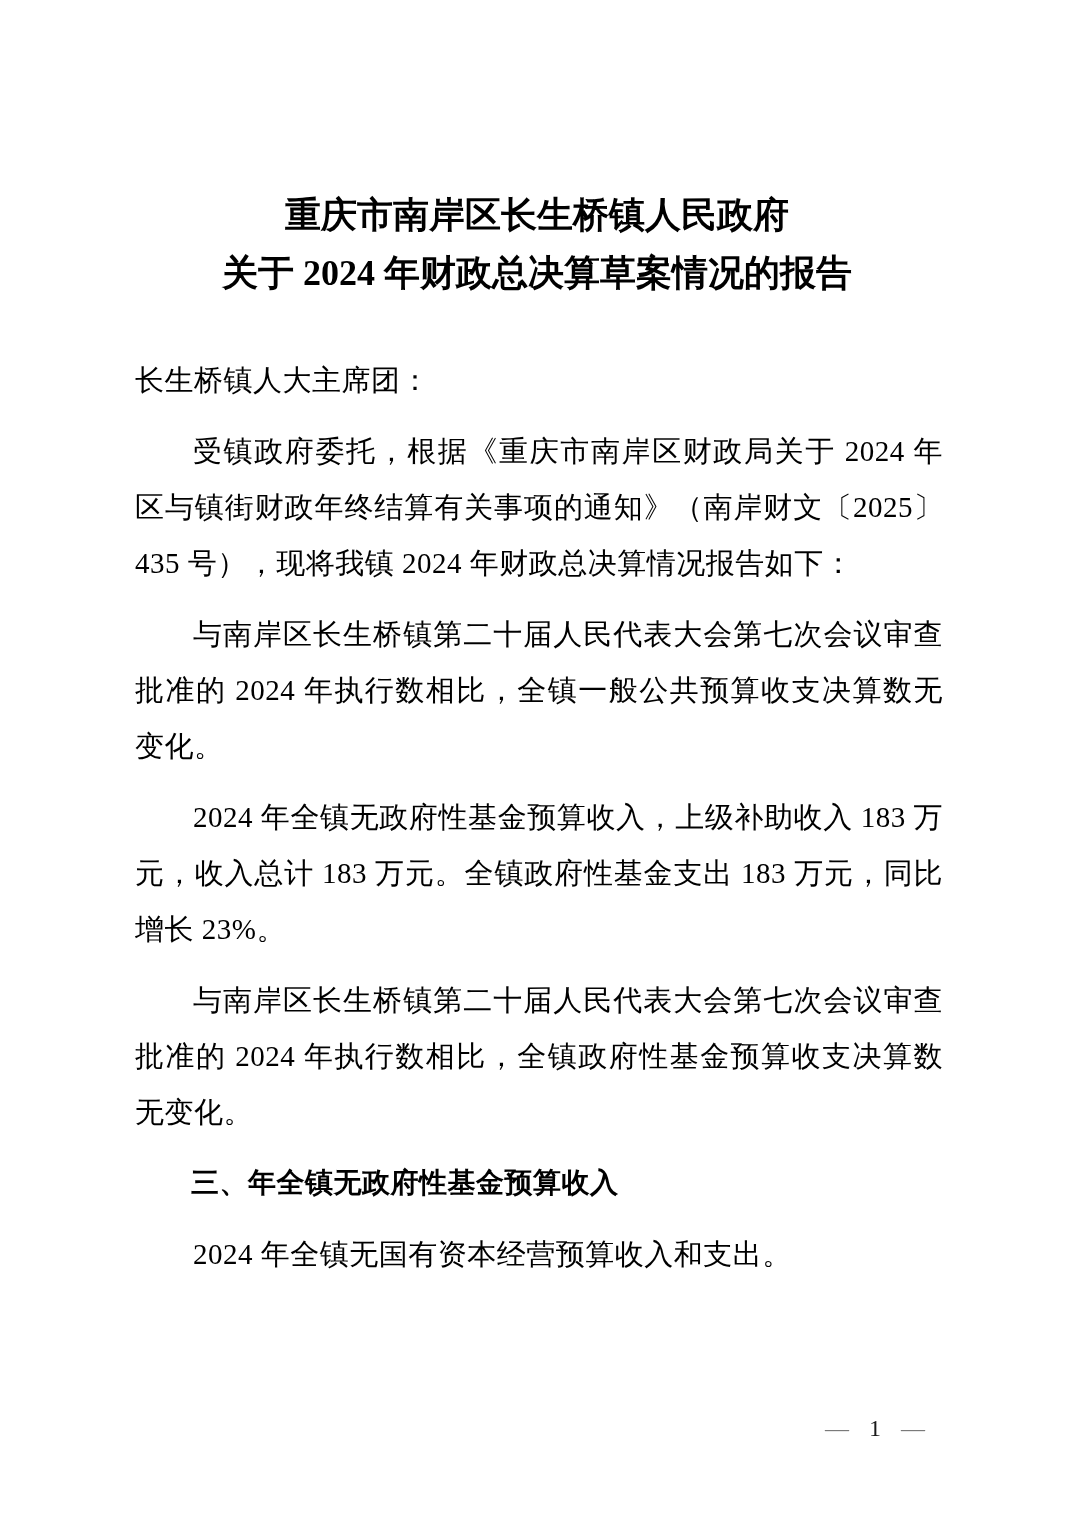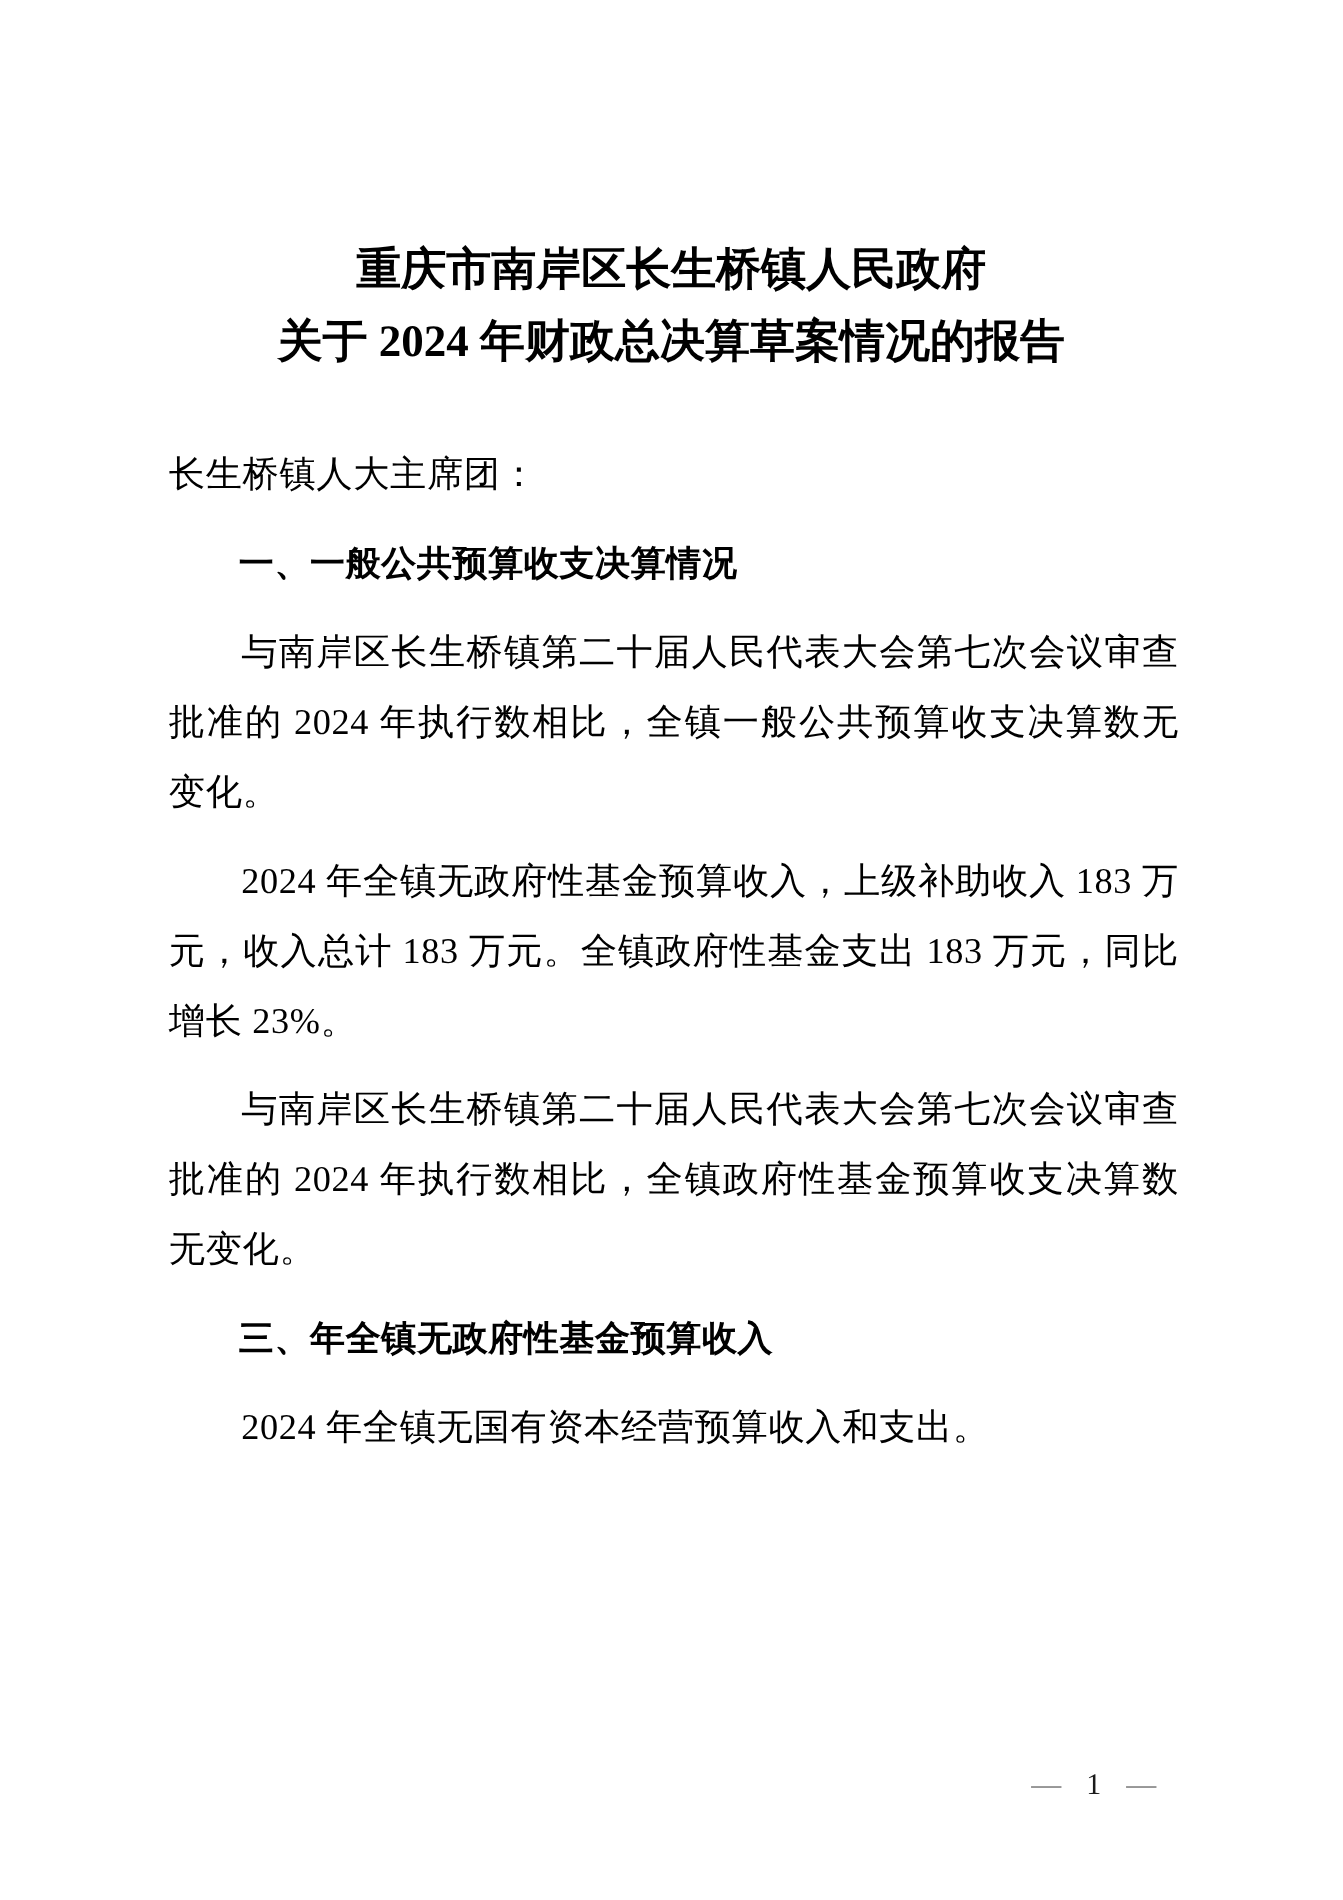--- a/index.html
+++ b/index.html
@@ -75,22 +75,22 @@
 
   <h1 class="doc-title">
     <span class="title-line">重庆市南岸区长生桥镇人民政府</span>
     <span class="title-line">关于 2024 年财政总决算草案情况的报告</span>
   </h1>
 
   <div class="body-text">
 
     <p class="salutation">长生桥镇人大主席团：</p>
 
+    <p class="para">受镇政府委托，根据《重庆市南岸区财政局关于 2024 年区与镇街财政年终结算有关事项的通知》（南岸财文〔2025〕435 号），现将我镇 2024 年财政总决算情况报告如下：</p>
 
-    <p class="section-heading">一、一般公共预算收支决算情况</p>
 
 
     <p class="para">与南岸区长生桥镇第二十届人民代表大会第七次会议审查批准的 2024 年执行数相比，全镇一般公共预算收支决算数无变化。</p>
 
 
     <p class="para">2024 年全镇无政府性基金预算收入，上级补助收入 183 万元，收入总计 183 万元。全镇政府性基金支出 183 万元，同比增长 23%。</p>
 
     <p class="para">与南岸区长生桥镇第二十届人民代表大会第七次会议审查批准的 2024 年执行数相比，全镇政府性基金预算收支决算数无变化。</p>
 
     <p class="section-heading">三、年全镇无政府性基金预算收入</p>

